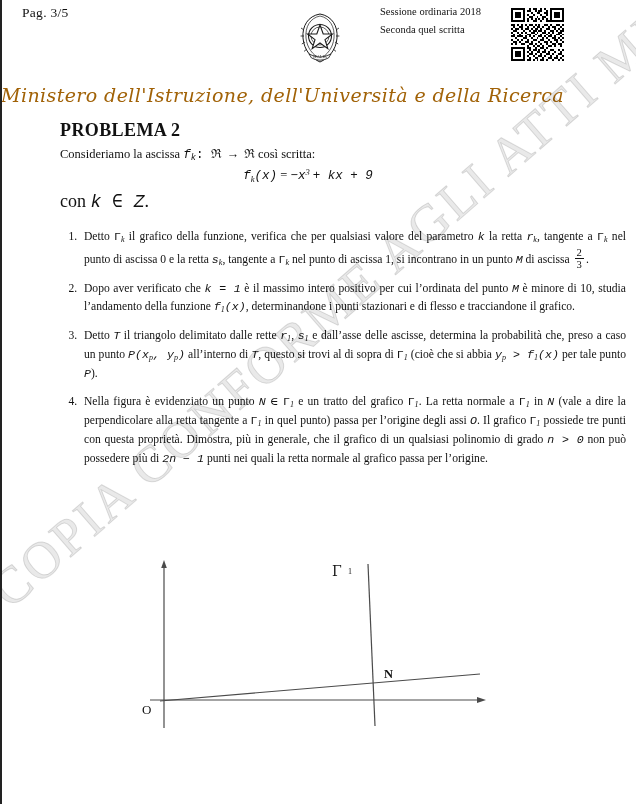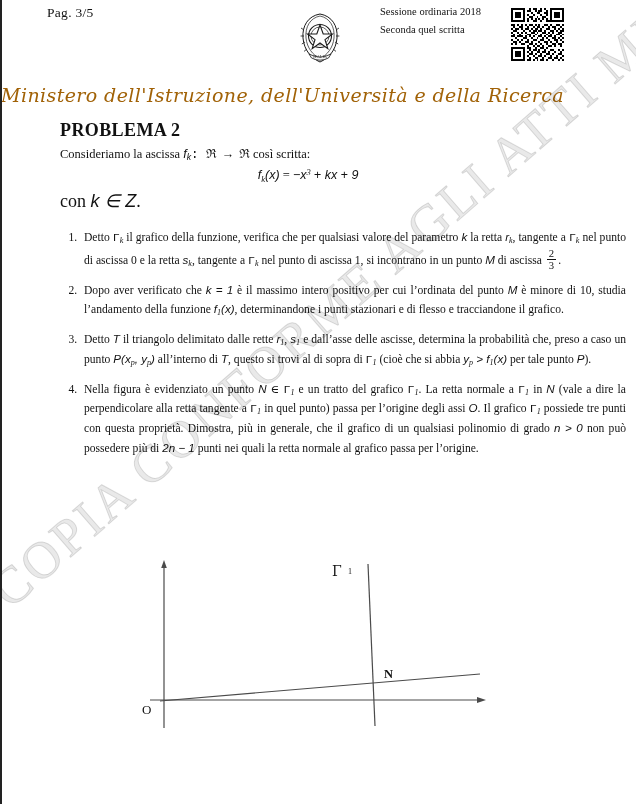--- a/index.html
+++ b/index.html
@@ -32,21 +32,20 @@
     height: 804px;
     z-index: 10;
   }
 
   
   .pagenum {
     position: absolute;
     left: 22px; top: 5px;
     font-size: 13.5px;
     letter-spacing: 0.3px;
-    margin-left: 25px;
   }
   .session-block {
     position: absolute;
     left: 380px; top: 3px;
     width: 130px;
     font-size: 10.5px;
     line-height: 1.75;
   }
   .session-block div { white-space: nowrap; }
 
@@ -115,21 +114,21 @@
     padding: 0 0 0 22px;
     font-size: 11.6px;
     line-height: 1.62;
     text-align: justify;
   }
   ol.items > li {
     margin-bottom: 10px;
     padding-left: 4px;
   }
   ol.items > li::marker { font-size: 11.6px; }
-  .mathit { font-style: italic; font-family: Liberation Sans, sans-serif; }
+  .mathit { font-style: italic; font-family: Liberation Mono, monospace; }
   .up { font-style: normal; }
 
   sub {
     font-size: 0.7em;
     vertical-align: -0.26em;
     font-style: italic;
   }
   sup {
     font-size: 0.68em;
     vertical-align: 0.5em;

